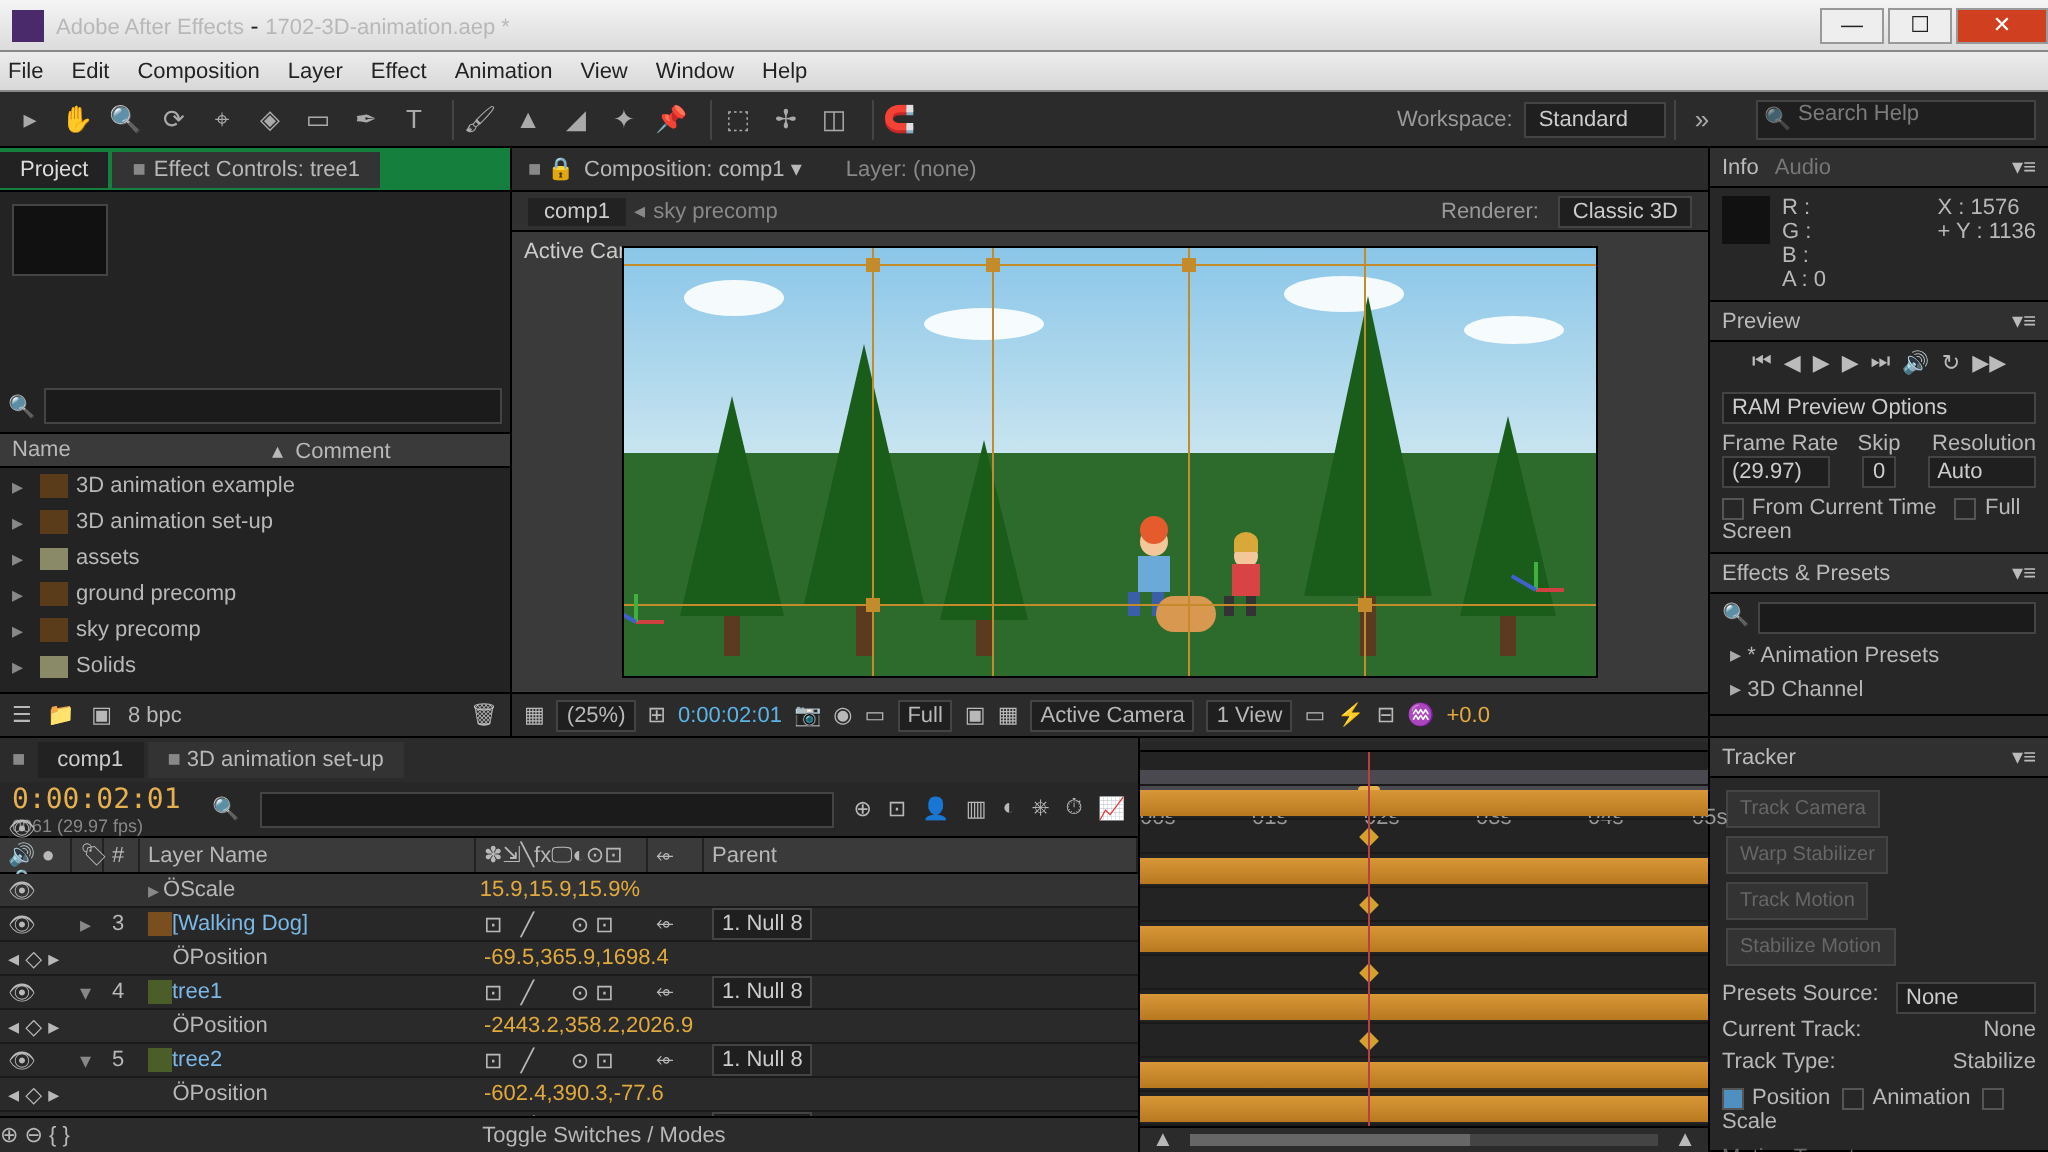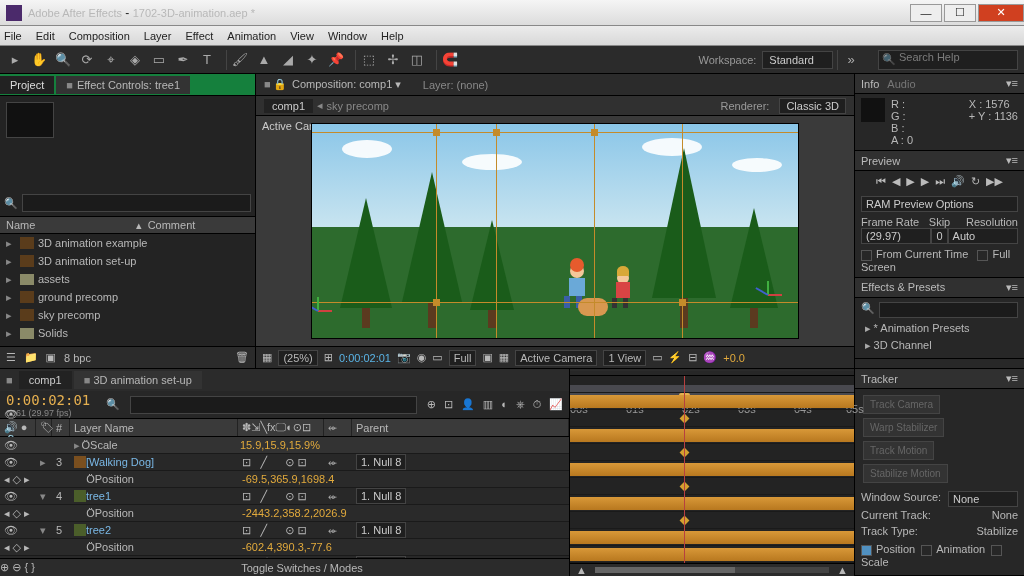--- a/index.html
+++ b/index.html
@@ -370,21 +370,21 @@
         <span>↻</span>
         <span>▶▶</span>
       </div>
       <div class="body">
         <div class="small-sel" style="margin-bottom:4px;">RAM Preview Options</div>
         <div style="display:flex; gap:4px; font-size:9px; color:#888;">
           <div style="flex:1">Frame Rate</div>
             <div>Skip</div>
             <div style="flex:1; text-align:right;">Resolution</div>
         </div>
-        <div style="display:flex; gap:0;">
+        <div style="display:flex; gap:16px;">
           <div class="small-sel" style="flex:1">(29.97)</div>
           <div class="small-sel">0</div>
           <div class="small-sel" style="flex:1">Auto</div>
         </div>
         <div style="margin-top:4px;"><span class="chk"></span><span>From Current Time</span> &nbsp; <span class="chk"></span><span>Full Screen</span></div>
       </div>
     </div>
     <div class="rpanel">
       <div class="hdr">
           <span>Effects &amp; Presets</span>
@@ -602,21 +602,21 @@
 
   <div class="right-timeline-col">
     <div class="rpanel" style="height:100%;">
       <div class="hdr">
           <span>Tracker</span>
           <span style="margin-left:auto">▾≡</span>
         </div>
       <div class="body">
         <div><span class="tracker-btn">Track Camera</span><span class="tracker-btn">Warp Stabilizer</span></div>
         <div><span class="tracker-btn">Track Motion</span><span class="tracker-btn">Stabilize Motion</span></div>
-        <div style="margin-top:6px;"><span>Window Source:</span> <span class="small-sel" style="float:right;width:70px;">None</span></div>
+        <div style="margin-top:6px;"><span>Presets Source:</span> <span class="small-sel" style="float:right;width:70px;">None</span></div>
         <div style="margin-top:6px;color:#666;"><span>Current Track:</span> <span style="float:right">None</span></div>
         <div style="margin-top:4px;color:#666;"><span>Track Type:</span> <span style="float:right">Stabilize</span></div>
         <div style="margin-top:6px;color:#888;"><span class="chk on"></span><span>Position</span> &nbsp;<span class="chk"></span><span>Animation</span> &nbsp;<span class="chk"></span><span>Scale</span></div>
         <div style="margin-top:6px;color:#666;">Motion Target:</div>
 
       </div>
     </div>
   </div>
 </div>
 

